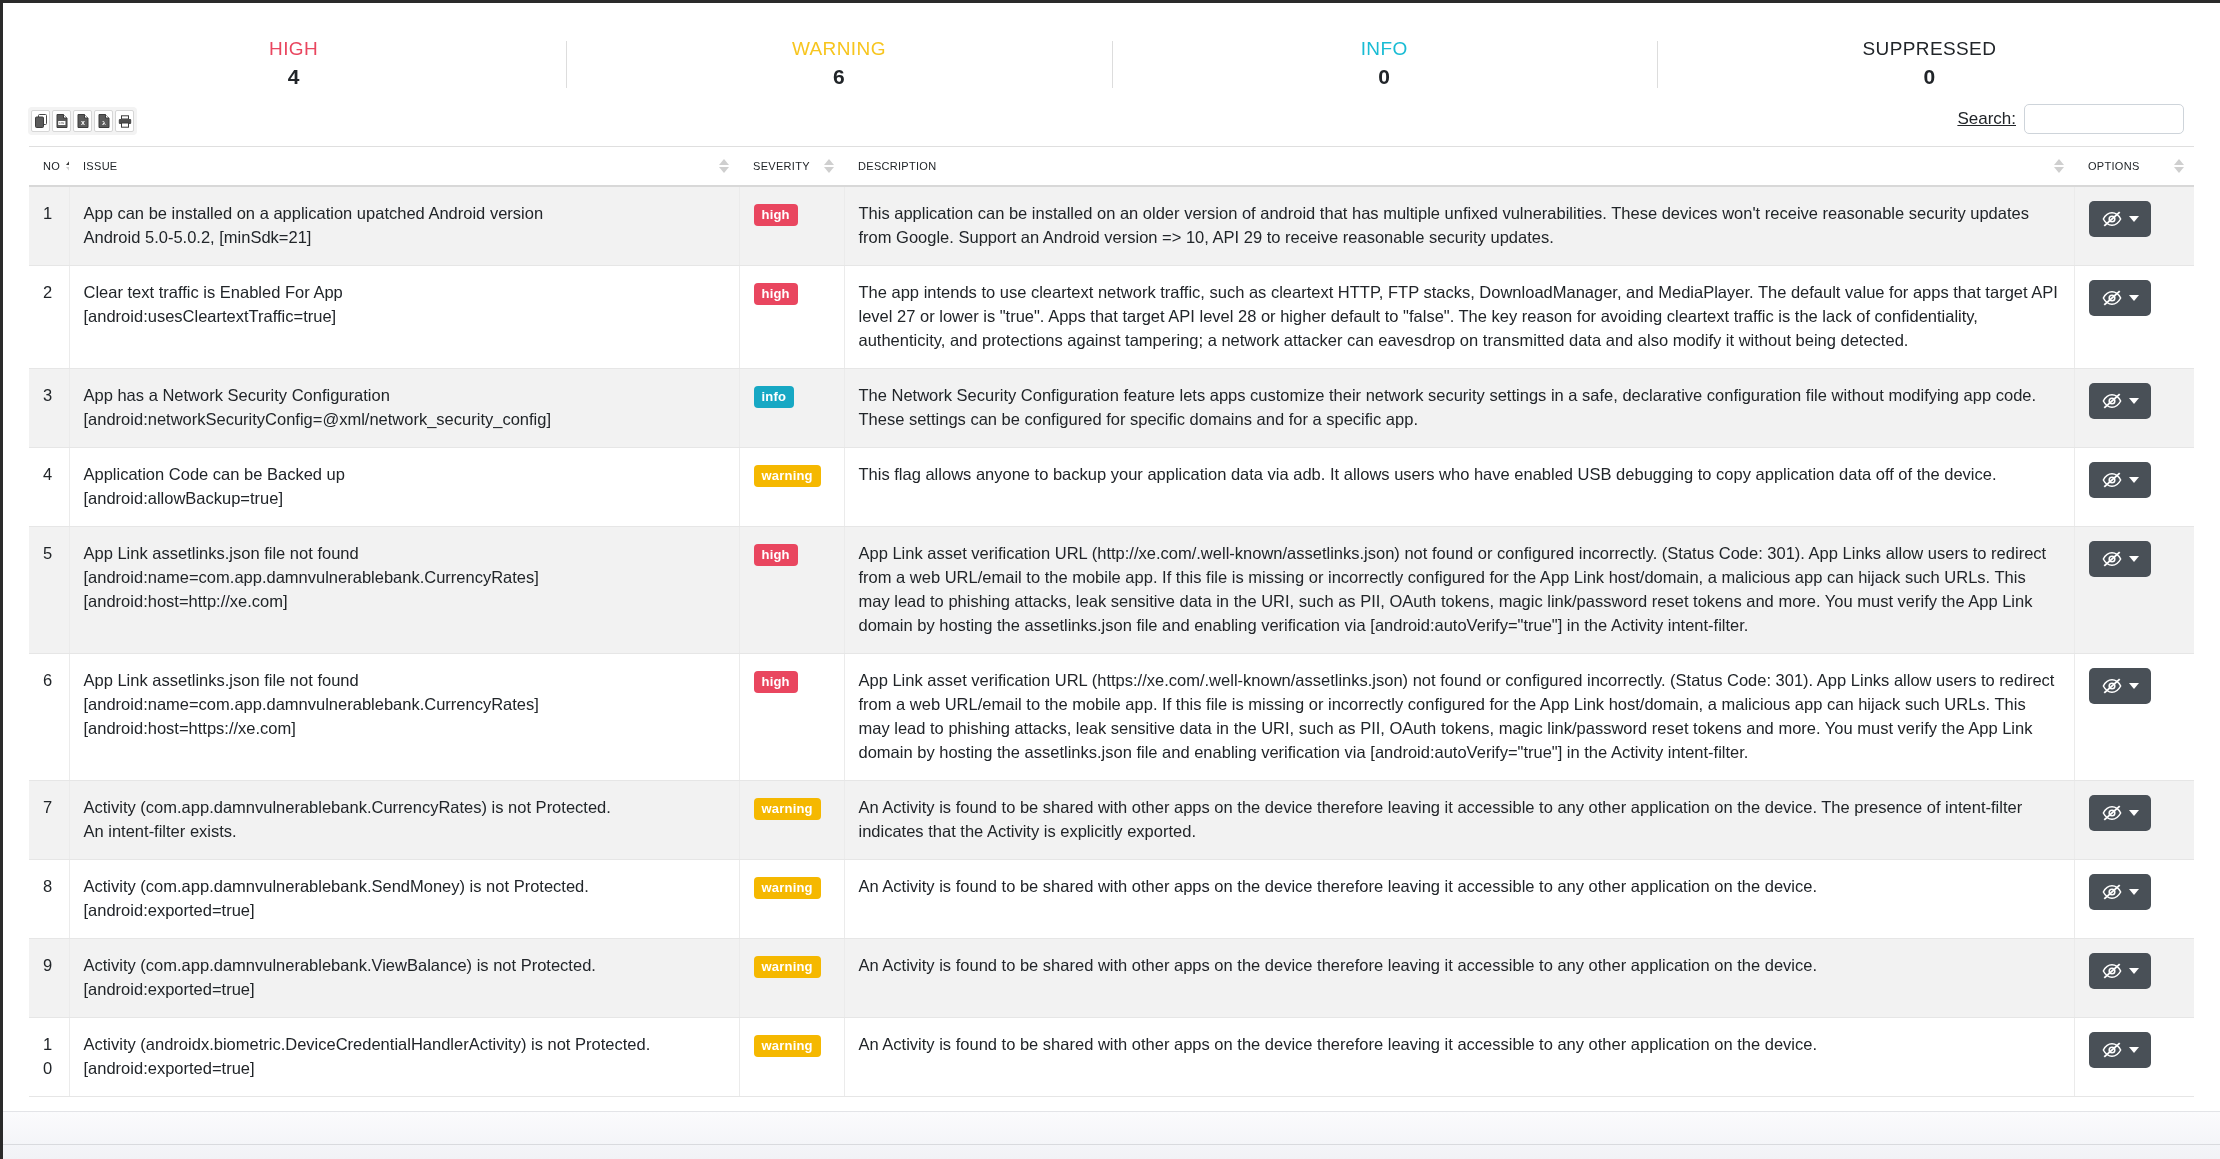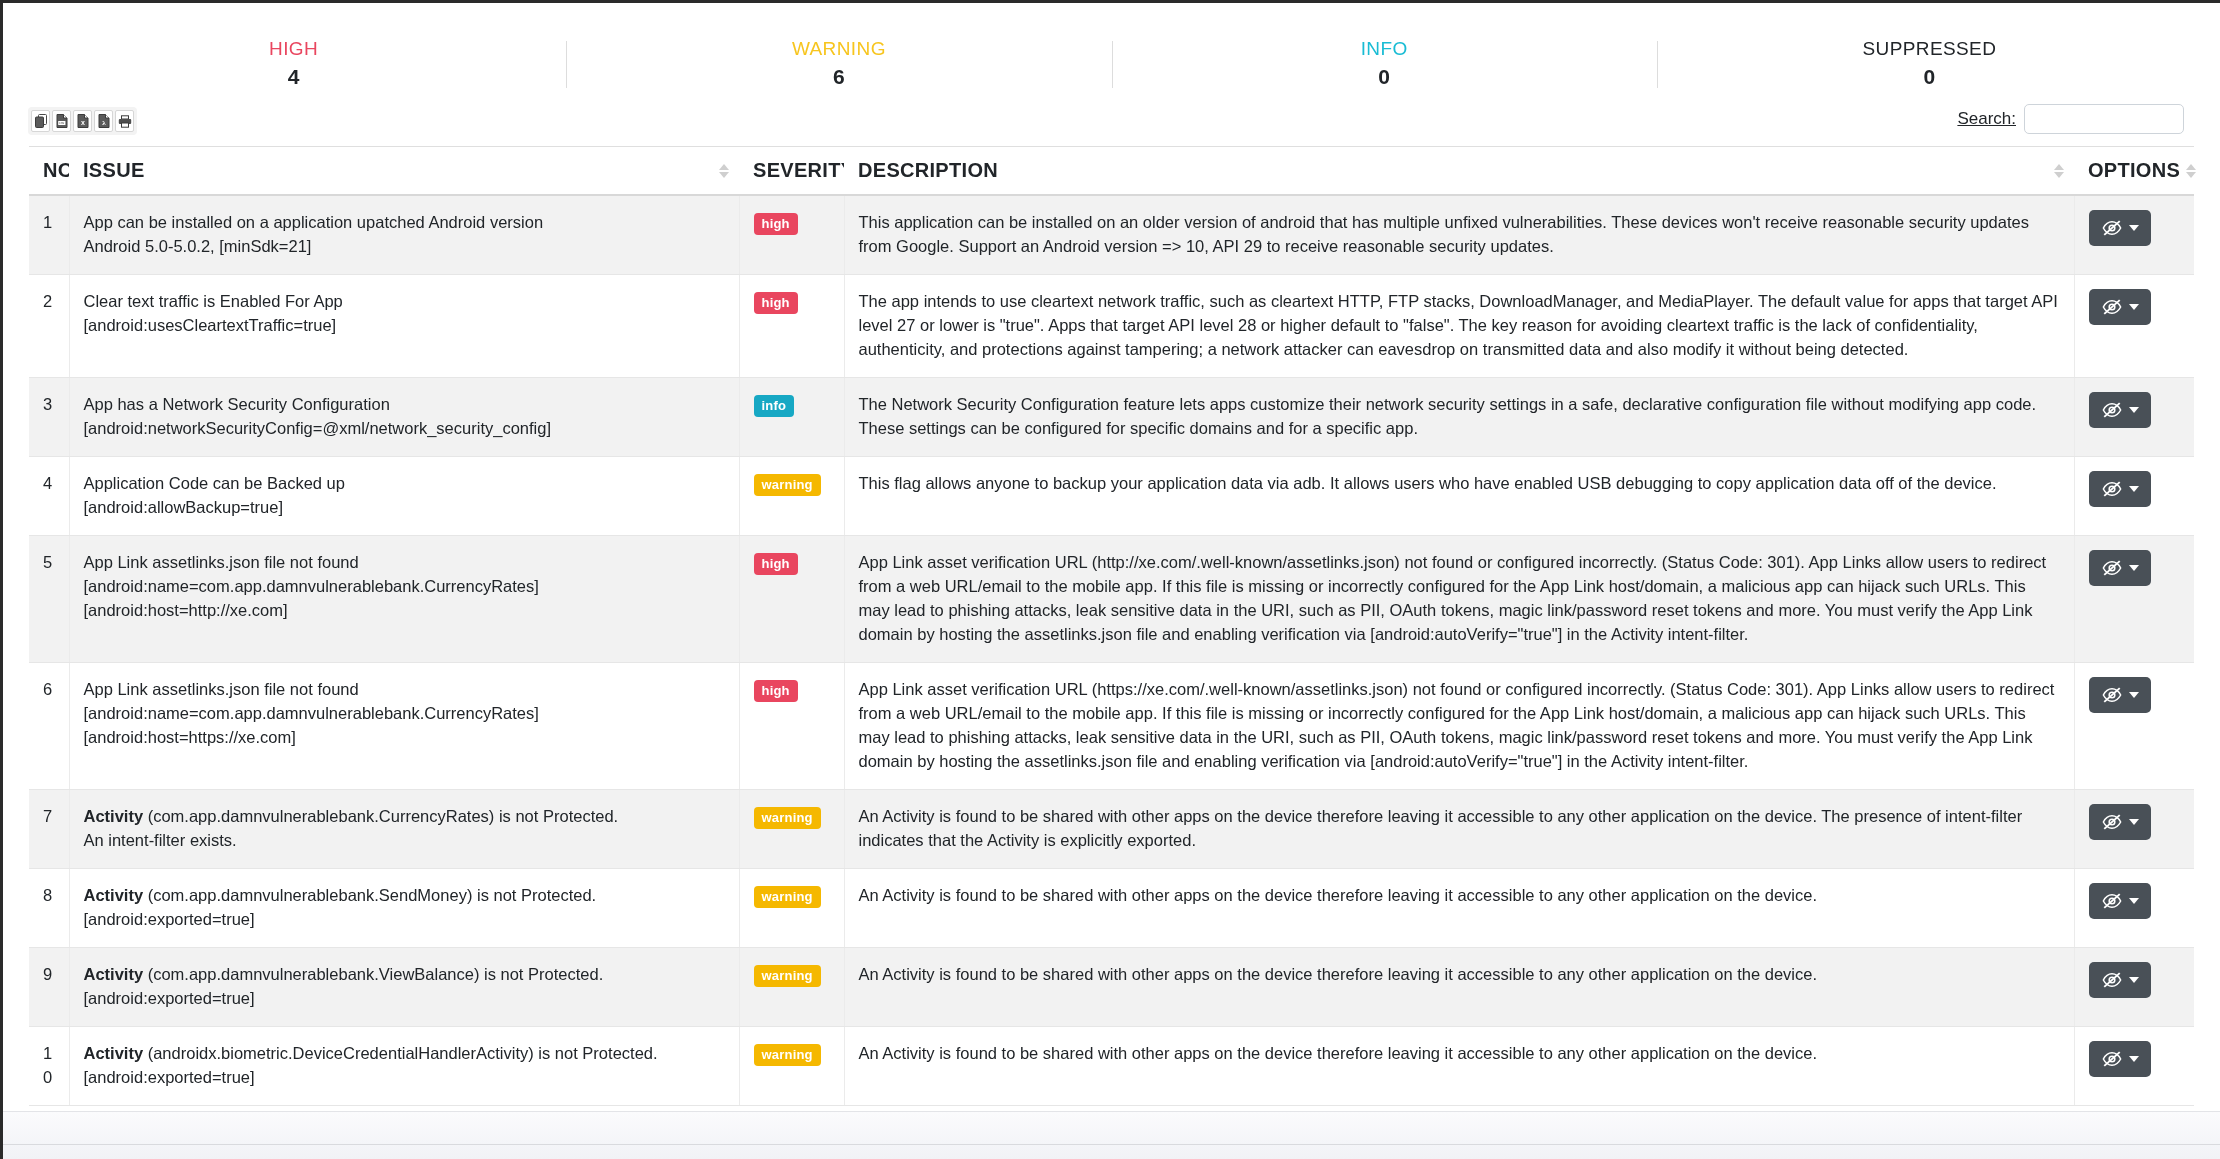--- a/index.html
+++ b/index.html
@@ -107,22 +107,22 @@
     width: 100%;
     border-collapse: collapse;
     table-layout: fixed;
     font-size: 16.5px;
   }
   table.issues thead th {
     border-top: 1px solid #dfdfdf;
     border-bottom: 2px solid #d8d8d8;
     padding: 12px 10px 12px 14px;
     text-align: right;
-    font-size: 20px;
-    font-weight: 700;
+    font-size: 11px;
+    font-weight: 400;
     color: #212529;
     letter-spacing: .3px;
     vertical-align: middle;
     position: relative;
     background: #ffffff;
     cursor: pointer;
   }
   table.issues thead th .th-inner {
     display: flex;
     align-items: center;
@@ -160,21 +160,21 @@
     color: #212529;
     word-wrap: break-word;
   }
   table.issues tbody td:last-child { border-right: none; }
   table.issues tbody tr.odd  td { background: #f2f2f2; }
   table.issues tbody tr.even td { background: #ffffff; }
   td.no  { text-align: left; padding-left: 18px; border-right: 1px solid #ebebeb; }
   td.sev { text-align: left; }
   td.opt { text-align: left; padding-left: 12px; }
   .issue-line { display: block; }
-  .issue-line b { font-weight: 700; }
+  .issue-line b { font-weight: 400; }
 
   .badge {
     display: inline-block;
     border-radius: 4px;
     padding: 3px 8px 4px 8px;
     font-size: 13px;
     font-weight: 700;
     color: #ffffff;
     line-height: 15px;
     letter-spacing: .2px;

